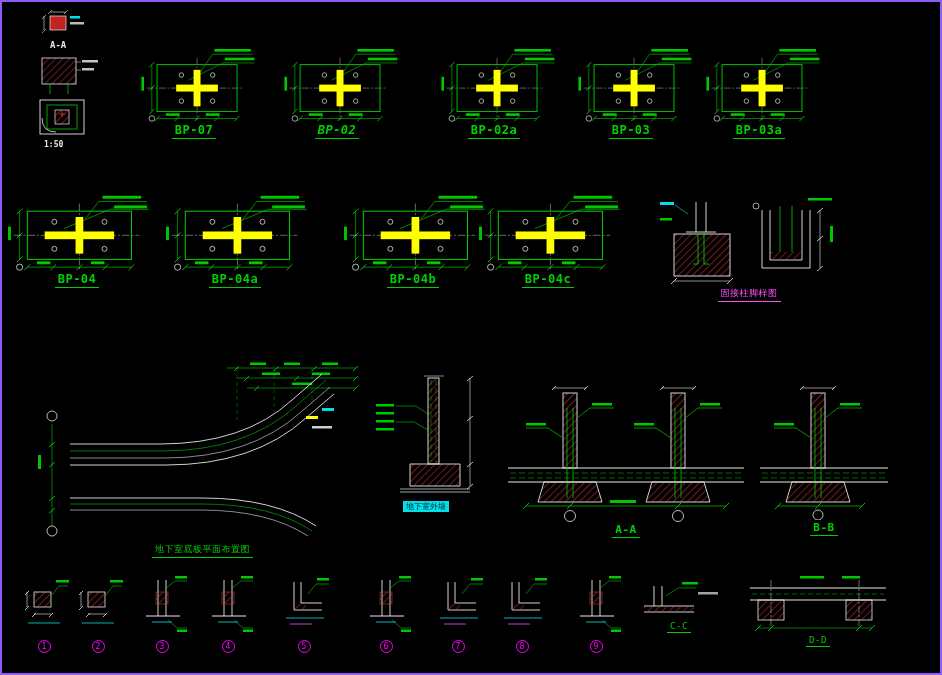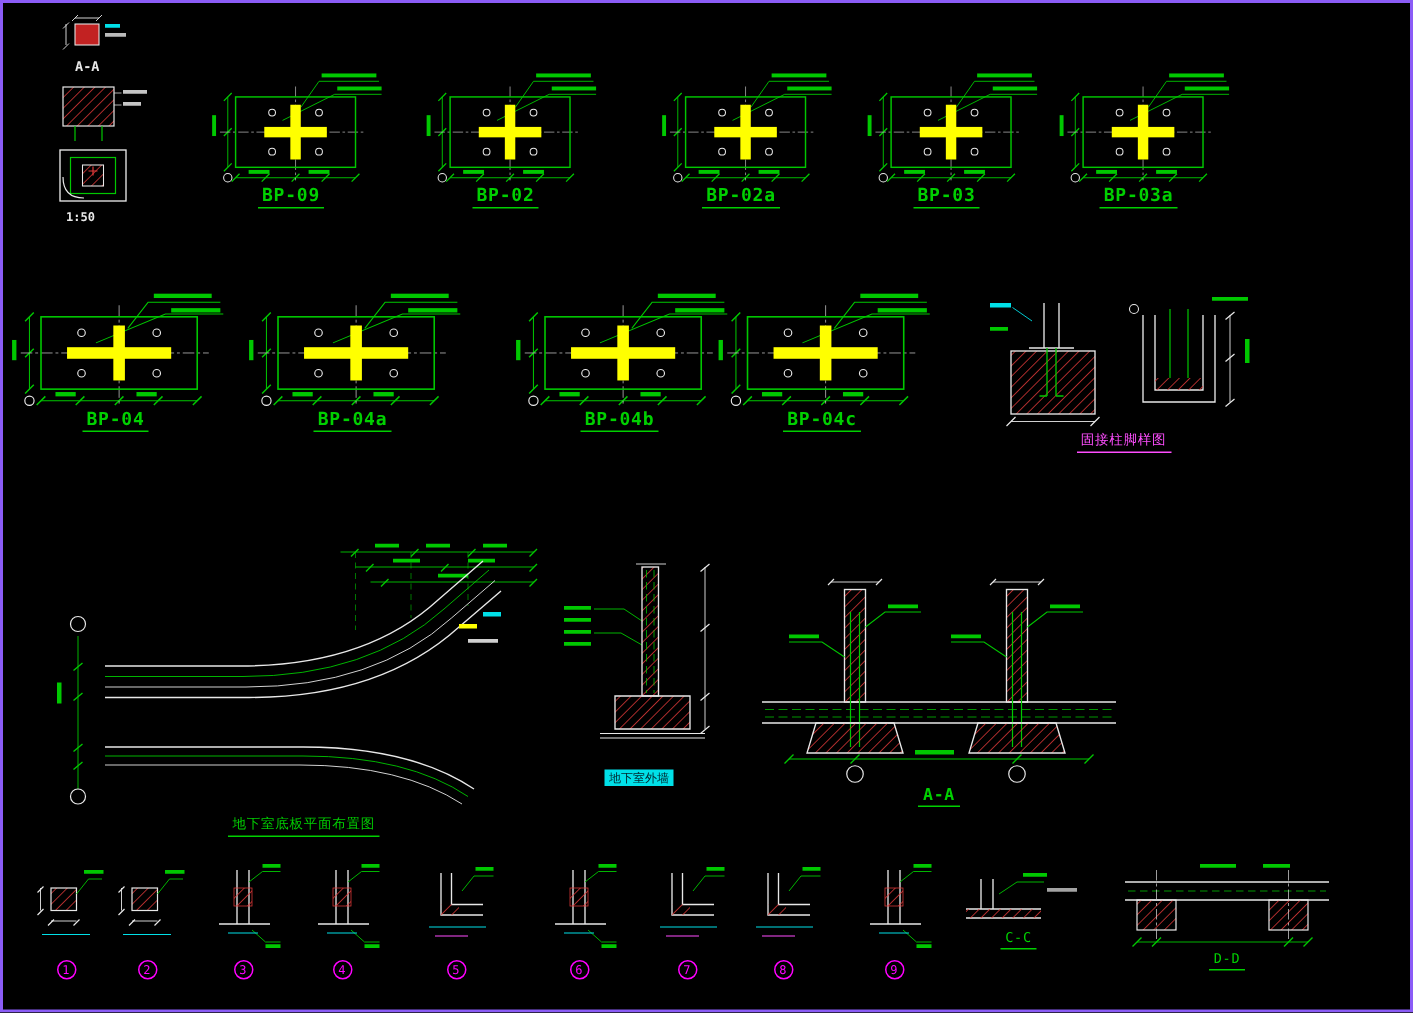--- a/index.html
+++ b/index.html
@@ -9,21 +9,21 @@
   .block{position:absolute}
   .block svg{display:block}
   .lbl{color:#00d000;text-align:center;width:fit-content;margin:1px auto 0;
        border-bottom:1px solid currentColor;padding:0 3px 1px;letter-spacing:.5px;white-space:nowrap;
        font-family:"DejaVu Sans Mono","Liberation Mono",monospace}
   .lbl.big{font-size:12px;font-weight:bold}
   .lbl.mid{font-size:11px;font-weight:bold}
   .lbl.small{font-size:9px}
   .lbl.magenta{color:#ff4dff}
   .cyanlbl{background:#00e0e8;color:#00222a;font-size:8px;line-height:11px;padding:0 3px;
-           width:fit-content;margin:15px auto 0;white-space:nowrap}
+           width:fit-content;margin:3px auto 0;white-space:nowrap}
   .bubble{width:13px;height:13px;border:1px solid #ff00ff;border-radius:50%;color:#ff00ff;
           font-size:8px;line-height:12px;text-align:center;margin:2px auto 0}
   .legend-text{position:absolute;color:#e8e8e8;font-weight:bold;white-space:nowrap}
   .abs-lbl{position:absolute}
 </style>
 </head>
 <body>
 
 <svg width="0" height="0" style="position:absolute" aria-hidden="true">
   <defs>
@@ -205,20 +205,35 @@
       <g stroke="#00c800" stroke-width="0.9" fill="none">
           <path d="M23 137 l6 -6 M67 137 l6 -6 M175 137 l6 -6 M223 137 l6 -6"></path>
         </g>
       <rect x="110" y="128" width="26" height="3" fill="#00c800"></rect>
       <circle cx="70" cy="144" r="5.5" fill="none" stroke="#e8e8e8" stroke-width="0.8"></circle>
       <circle cx="178" cy="144" r="5.5" fill="none" stroke="#e8e8e8" stroke-width="0.8"></circle>
     </svg>
     <div class="lbl mid">A-A</div>
   </div>
 
+  <div class="block" style="left:752px;top:372px;width:140px">
+    <svg width="140" height="146" viewBox="0 0 140 146">
+      <line x1="6" y1="94" x2="134" y2="94" stroke="#e8e8e8" stroke-width="1"></line>
+      <line x1="6" y1="108" x2="134" y2="108" stroke="#e8e8e8" stroke-width="1"></line>
+      <line x1="8" y1="99" x2="132" y2="99" stroke="#00c800" stroke-width="0.5" stroke-dasharray="6 3"></line>
+      <line x1="8" y1="104" x2="132" y2="104" stroke="#00c800" stroke-width="0.5" stroke-dasharray="6 3"></line>
+      <use href="#pedestal-sym" x="64" y="94"></use>
+      <line x1="24" y1="132" x2="108" y2="132" stroke="#00c800" stroke-width="0.7"></line>
+      <g stroke="#00c800" stroke-width="0.9" fill="none">
+          <path d="M21 135 l6 -6 M61 135 l6 -6 M105 135 l6 -6"></path>
+        </g>
+      <circle cx="64" cy="141" r="5" fill="none" stroke="#e8e8e8" stroke-width="0.8"></circle>
+    </svg>
+    <div class="lbl mid">B-B</div>
+  </div>
 
   <div class="block" style="left:740px;top:574px;width:152px">
     <svg width="152" height="58" viewBox="0 0 152 58">
       <g fill="#00c800">
           <rect x="58" y="0" width="24" height="2.5"></rect>
           <rect x="100" y="0" width="18" height="2.5"></rect>
         </g>
       <line x1="8" y1="12" x2="144" y2="12" stroke="#e8e8e8" stroke-width="1"></line>
       <line x1="8" y1="24" x2="144" y2="24" stroke="#e8e8e8" stroke-width="1"></line>
       <line x1="10" y1="18" x2="142" y2="18" stroke="#00c800" stroke-width="0.5" stroke-dasharray="5 3"></line>
@@ -281,23 +296,23 @@
       <rect x="72" y="32" width="8" height="42" fill="#ffff00"></rect>
       <rect x="52" y="49" width="48" height="8" fill="#ffff00"></rect>
       <g stroke="#e8e8e8" stroke-width="0.8" fill="none">
         <circle cx="58" cy="38" r="2.6"></circle>
           <circle cx="94" cy="38" r="2.6"></circle>
         <circle cx="58" cy="68" r="2.6"></circle>
           <circle cx="94" cy="68" r="2.6"></circle>
       </g>
       <circle cx="24" cy="88" r="3.2" fill="none" stroke="#e8e8e8" stroke-width="0.8"></circle>
     </svg>
-    <div class="lbl big">BP-09</div>
-  </div>
-    <div class="block" style="width: 126px; left: 272px; top: 40px;">
+    <div class="lbl big">BP-07</div>
+  </div>
+    <div class="block" style="width: 126px; left: 272px; top: 40px; font-style: italic;">
     <svg width="126" height="80" viewBox="0 0 145 92">
       <g stroke="#00c800" stroke-width="0.7" fill="none">
         <path d="M80 34 L94 14 L140 14"></path>
         <path d="M66 44 L106 24 L142 24"></path>
         <line x1="24" y1="26" x2="24" y2="80"></line>
         <line x1="30" y1="88" x2="122" y2="88"></line>
       </g>
       <g stroke="#00c800" stroke-width="1" fill="none">
         <path d="M21 29 l6 -6 M21 56 l6 -6 M21 83 l6 -6"></path>
         <path d="M27 91 l6 -6 M50 91 l6 -6 M73 91 l6 -6 M96 91 l6 -6 M119 91 l6 -6"></path>

